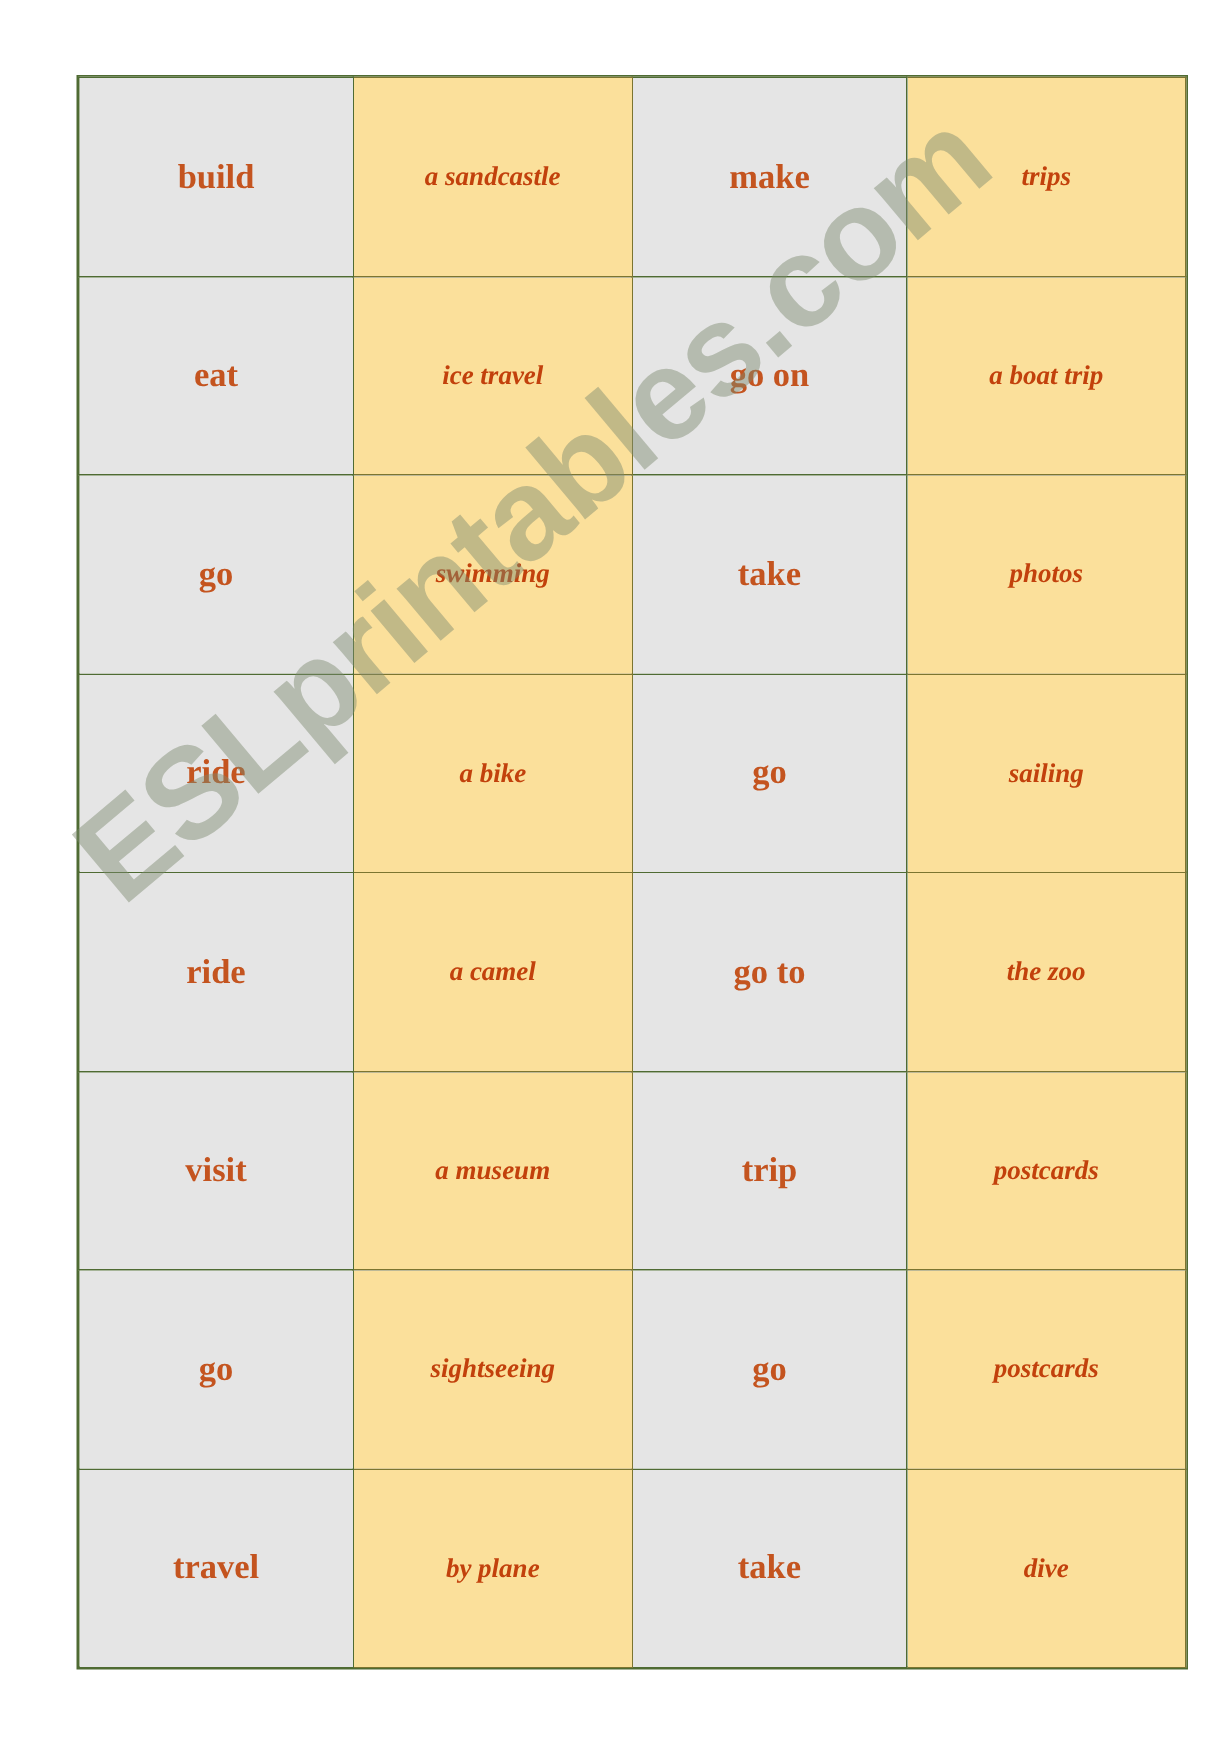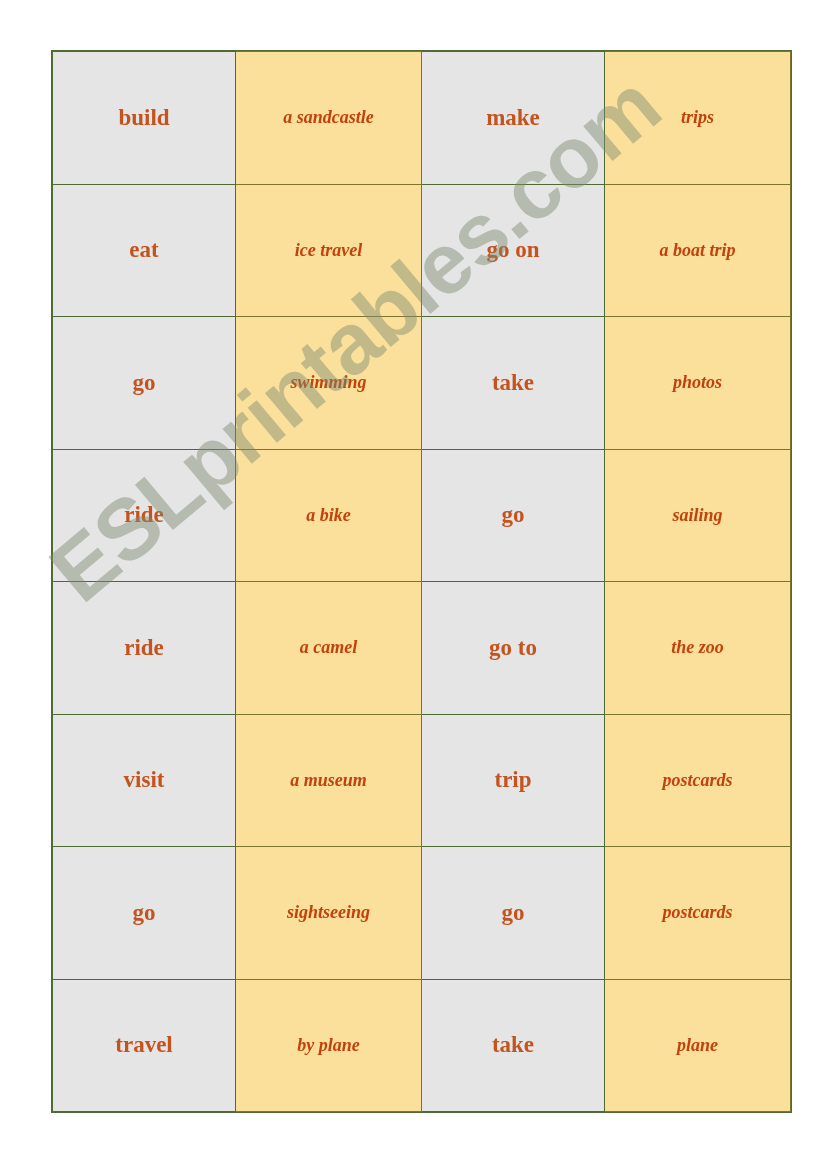--- a/index.html
+++ b/index.html
@@ -221,19 +221,19 @@
           <td class="verb">
             <span class="cell-text">travel</span>
           </td>
           <td class="phrase">
             <span class="cell-text">by plane</span>
           </td>
           <td class="verb">
             <span class="cell-text">take</span>
           </td>
           <td class="phrase">
-            <span class="cell-text">plane</span>
+            <span class="cell-text">dive</span>
           </td>
         </tr>
       </tbody>
   </table>
 
 </div>
 
 </body></html>

